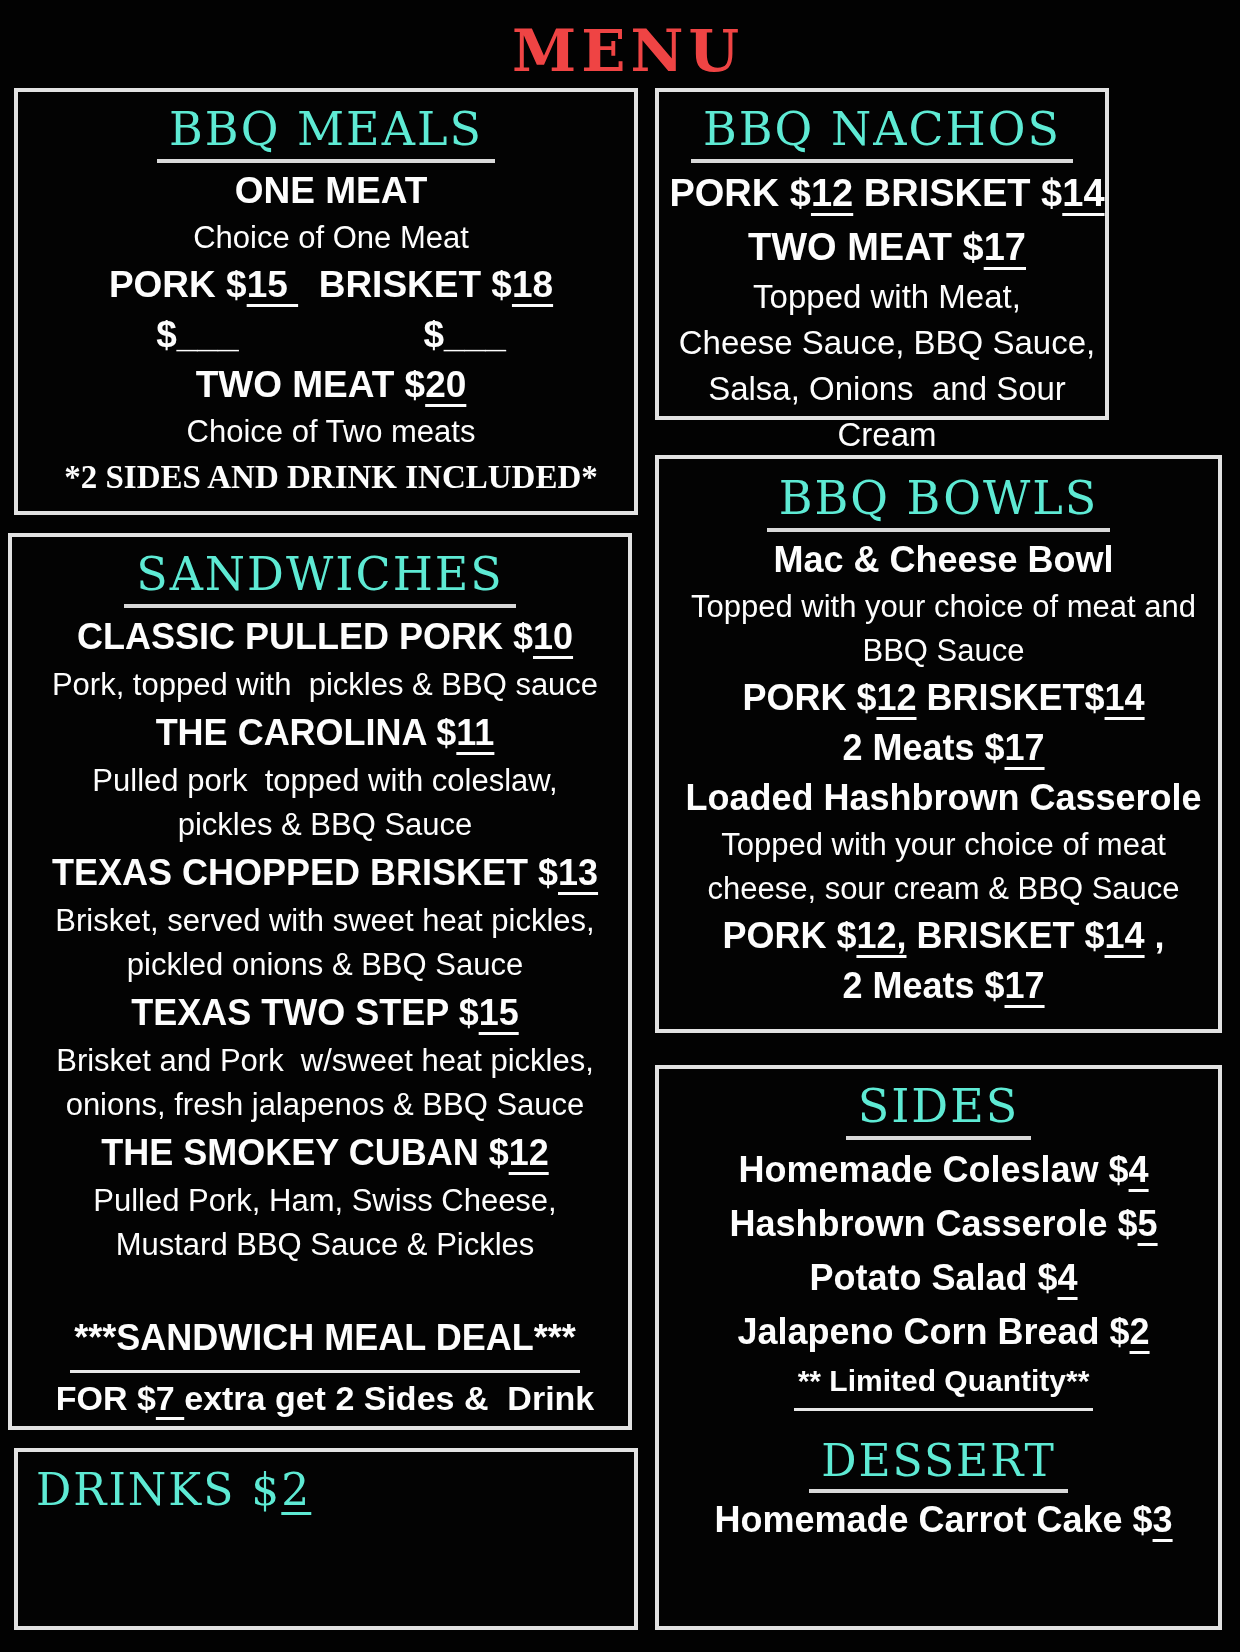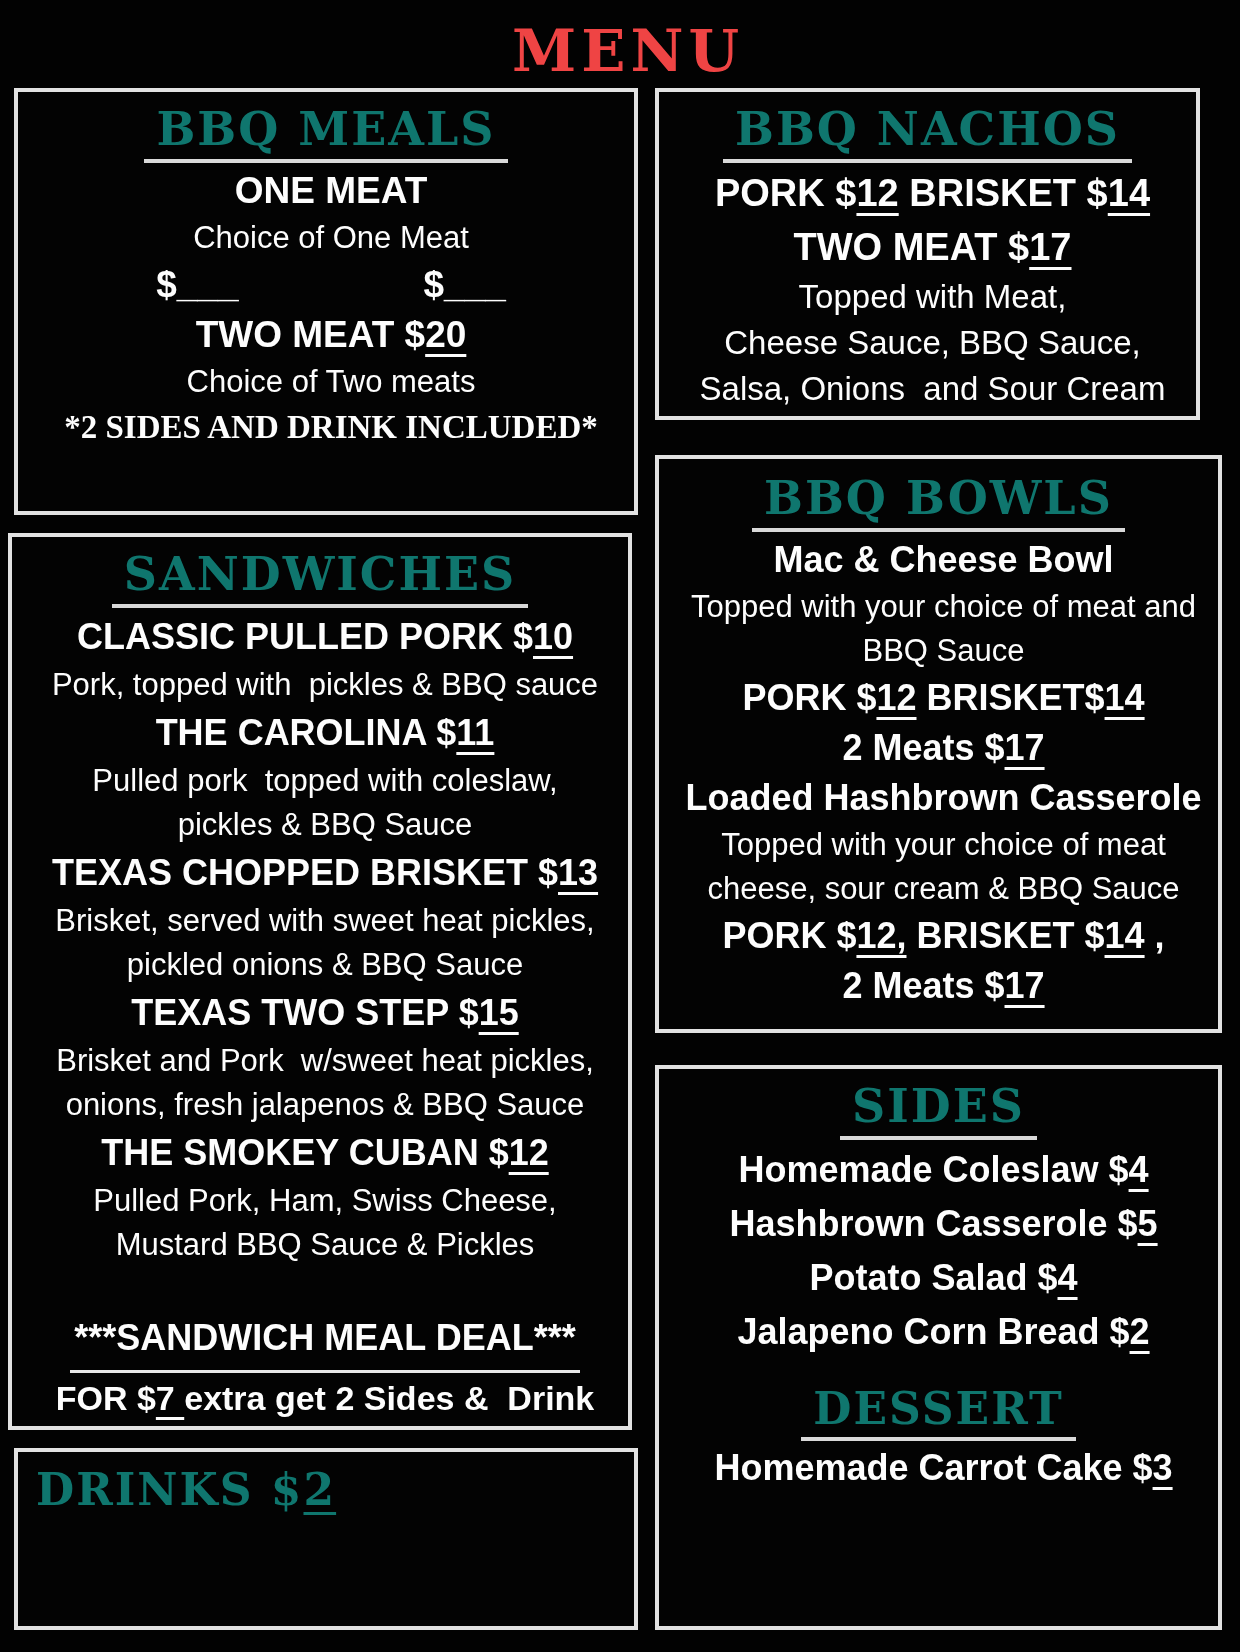--- a/index.html
+++ b/index.html
@@ -13,27 +13,27 @@
     text-align:center; font-family:"DejaVu Serif", serif; font-weight:700;
     font-size:58px; letter-spacing:5px; color:#ef4444; line-height:78px;
   }
   .box {
     position:absolute; background:#030303; border:4px solid #e2e2e2;
     box-sizing:border-box; text-align:center;
   }
   .box-meals      { left:14px;  top:88px;   width:624px; height:427px; }
   .box-sandwiches { left:8px;  top:533px;  width:624px; height:897px; }
   .box-drinks     { left:14px;  top:1448px; width:624px; height:182px; text-align:left; }
-  .box-nachos     { left:655px; top:88px;   width:545px; height:332px; }
+  .box-nachos     { left:655px; top:88px;   width:454px; height:332px; }
   .box-bowls      { left:655px; top:455px;  width:567px; height:578px; }
   .box-sides      { left:655px; top:1065px; width:567px; height:565px; }
 
   .box-title {
-    margin:10px 0 10px; font-family:"DejaVu Serif", serif; font-weight:700;
-    font-size:46px; letter-spacing:2px; color:#0f766e; line-height:1.18;
+    margin:10px 0 10px; font-family:"DejaVu Serif", serif; font-weight:400;
+    font-size:46px; letter-spacing:2px; color:#5eead4; line-height:1.18;
   }
   .box-title .tu { border-bottom:4px solid #d9d9d9; padding:0 12px 3px; }
   .box-drinks .box-title { text-align:left; margin:12px 0 0 18px; font-size:44px; }
 
   .line { white-space:pre-wrap; color:#fdfdfd;padding-left:10px; }
   .b { font-weight:700; }
 
   .box-meals .line.b      { font-size:37px; line-height:50px; }
   .box-meals .line.r      { font-size:31px; line-height:44px; }
   .box-meals .line.note   { font-size:33px; line-height:47px; font-weight:700;font-family:Liberation Serif, serif; }
@@ -68,20 +68,21 @@
 <body>
 
 <main class="canvas">
 
   <h1 class="menu-title">MENU</h1>
 
   <section class="box box-meals">
     <h2 class="box-title"><span class="tu">BBQ MEALS</span></h2>
     <div class="line b"><span>ONE MEAT</span></div>
     <div class="line r"><span>Choice of One Meat</span></div>
+    <div class="line b"><span>PORK $</span><span class="u">15 </span><span>  BRISKET $</span><span class="u">18</span></div>
     <div class="line b"><span>$___</span><span>                  </span><span>$___</span></div>
     <div class="line b"><span>TWO MEAT $</span><span class="u">20</span></div>
     <div class="line r"><span>Choice of Two meats</span></div>
     <div class="line note"><span>*2 SIDES AND DRINK INCLUDED*</span></div>
   </section>
 
   <section class="box box-sandwiches">
     <h2 class="box-title"><span class="tu">SANDWICHES</span></h2>
     <div class="line b"><span>CLASSIC PULLED PORK $</span><span class="u">10</span></div>
     <div class="line r"><span>Pork, topped with  pickles &amp; BBQ sauce</span></div>
@@ -128,17 +129,18 @@
     <div class="line b"><span>PORK $</span><span class="u">12,</span><span> BRISKET $</span><span class="u">14</span><span> ,</span></div>
     <div class="line b"><span>2 Meats $</span><span class="u">17</span></div>
   </section>
 
   <section class="box box-sides">
     <h2 class="box-title"><span class="tu">SIDES</span></h2>
     <div class="line b"><span>Homemade Coleslaw $</span><span class="u">4</span></div>
     <div class="line b"><span>Hashbrown Casserole $</span><span class="u">5</span></div>
     <div class="line b"><span>Potato Salad $</span><span class="u">4</span></div>
     <div class="line b"><span>Jalapeno Corn Bread $</span><span class="u">2</span></div>
+    <div class="line note-line"><span class="ulall"><span>** Limited Quantity**</span></span></div>
     <h2 class="box-title dessert-title"><span class="tu">DESSERT</span></h2>
     <div class="line b dessert-price"><span>Homemade Carrot Cake $</span><span class="u">3</span></div>
   </section>
 
 </main>
 
 </body></html>

